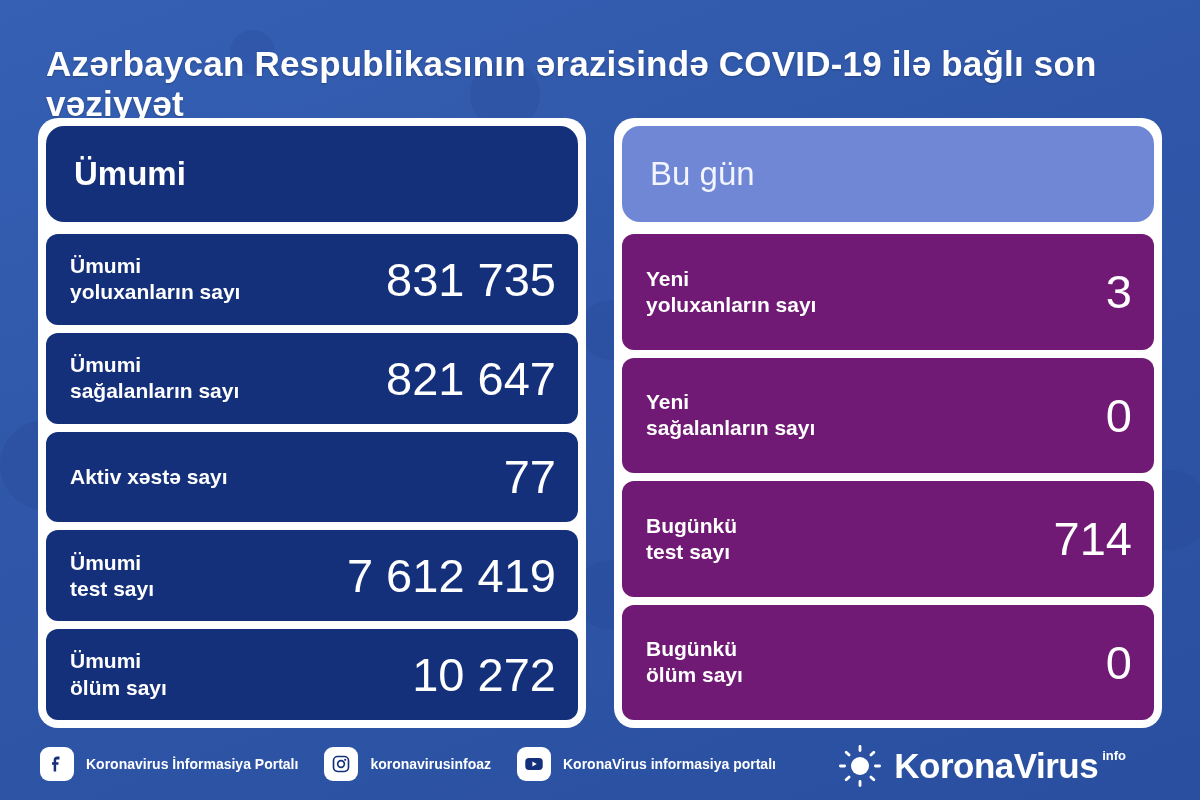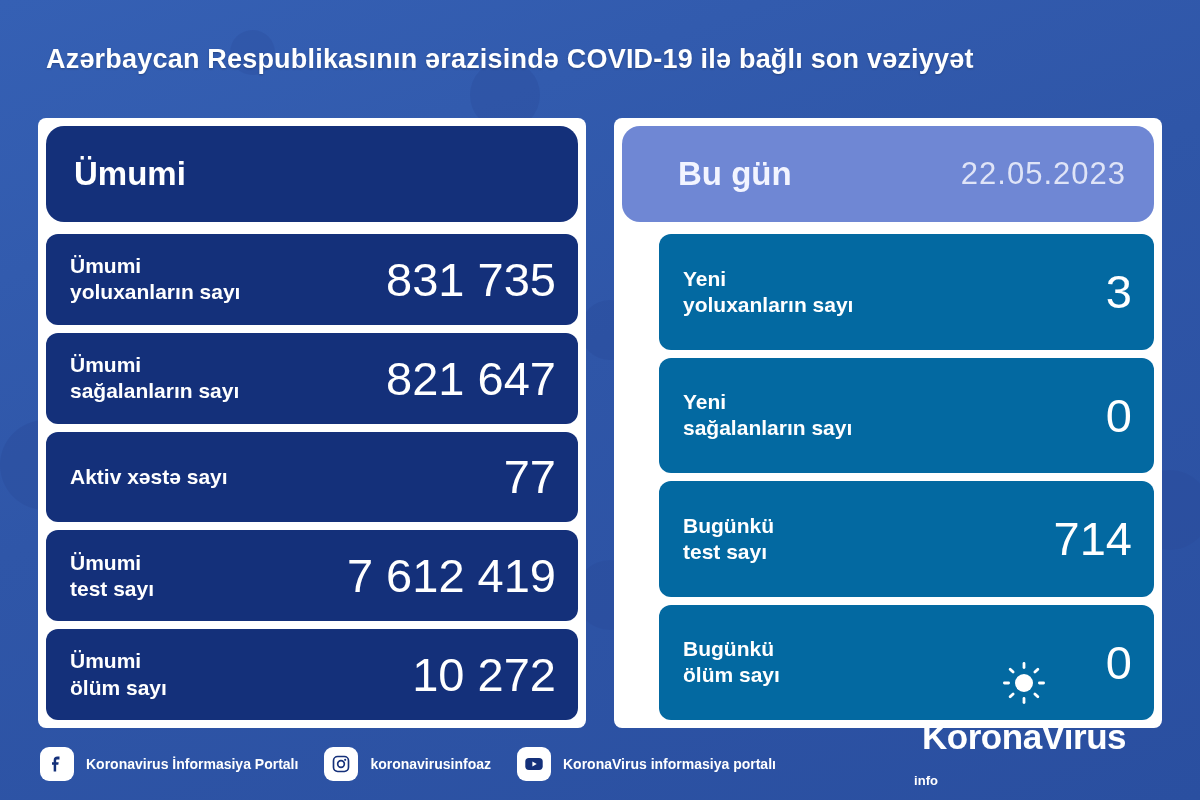--- a/index.html
+++ b/index.html
@@ -35,30 +35,30 @@
     width: 132%; height: 22%;
     background: radial-gradient(circle, #2a4b9b 18%, transparent 19%) repeat-x;
   }
 
   .title {
     position: absolute;
     left: 46px;
     top: 44px;
     width: 1120px;
     color: #ffffff;
-    font-size: 27px;
+    font-size: 35px;
     font-weight: bold;
     letter-spacing: .2px;
     text-shadow: 0 1px 2px rgba(0,0,0,.25);
   }
 
   .card {
     position: absolute;
     background: #ffffff;
-    border-radius: 8px;
+    border-radius: 20px;
   }
   #card-total { left: 38px; top: 118px; width: 548px; height: 610px; }
   #card-today { left: 614px; top: 118px; width: 548px; height: 610px; }
 
   .card-head {
     position: absolute;
     left: 8px;
     top: 8px;
     right: 8px;
     height: 96px;
@@ -69,21 +69,21 @@
     justify-content: space-between;
   }
   #card-total .card-head { background: #14307a; }
   #card-today .card-head { background: #6f87d4; }
 
   .card-head .head-label {
     color: #ffffff;
     font-size: 33px;
     font-weight: bold;
   }
-  #card-today .head-label { color: #f2f4ff; font-weight: bold; margin-left: 28px; }
+  #card-today .head-label { color: #f2f4ff; font-weight: normal; }
   .card-head .head-date {
     color: #dfe4f7;
     font-size: 31px;
     font-weight: 500;
     letter-spacing: 1px;
   }
 
   .rows {
     position: absolute;
     left: 8px;
@@ -96,21 +96,21 @@
   }
   .row {
     flex: 1;
     border-radius: 12px;
     display: flex;
     align-items: center;
     justify-content: space-between;
     padding: 0 22px 0 24px;
   }
   #card-total .row { background: #14307a; }
-  #card-today .row { background: #0369a1; margin-left: 37px; }
+  #card-today .row { background: #701a75; }
 
   .row .label {
     color: #ffffff;
     font-size: 21px;
     font-weight: bold;
     line-height: 1.25;
     white-space: pre-line;
     text-align: left;
   }
   .row .value {
@@ -154,21 +154,20 @@
   }
   .social .badge svg { display: block; }
 
   .brand {
     position: absolute;
     right: 34px;
     bottom: 12px;
     display: flex;
     align-items: center;
     gap: 12px;
-    flex-direction: column;
   }
   .brand .sun {
     width: 44px; height: 44px;
     position: relative;
     flex: none;
   }
   .brand .brand-text {
     color: #ffffff;
     font-size: 35px;
     font-weight: bold;
@@ -228,21 +227,20 @@
         <span class="label">Ümumi
 ölüm sayı</span>
         <span class="value">10 272</span>
       </div>
     </div>
   </div>
 
   <div class="card" id="card-today">
     <div class="card-head">
       <span class="head-label">Bu gün</span>
-      <span class="head-date">22.05.2023</span>
     </div>
     <div class="rows">
       <div class="row">
         <span class="label">Yeni
 yoluxanların sayı</span>
         <span class="value">3</span>
       </div>
       <div class="row">
         <span class="label">Yeni
 sağalanların sayı</span>

